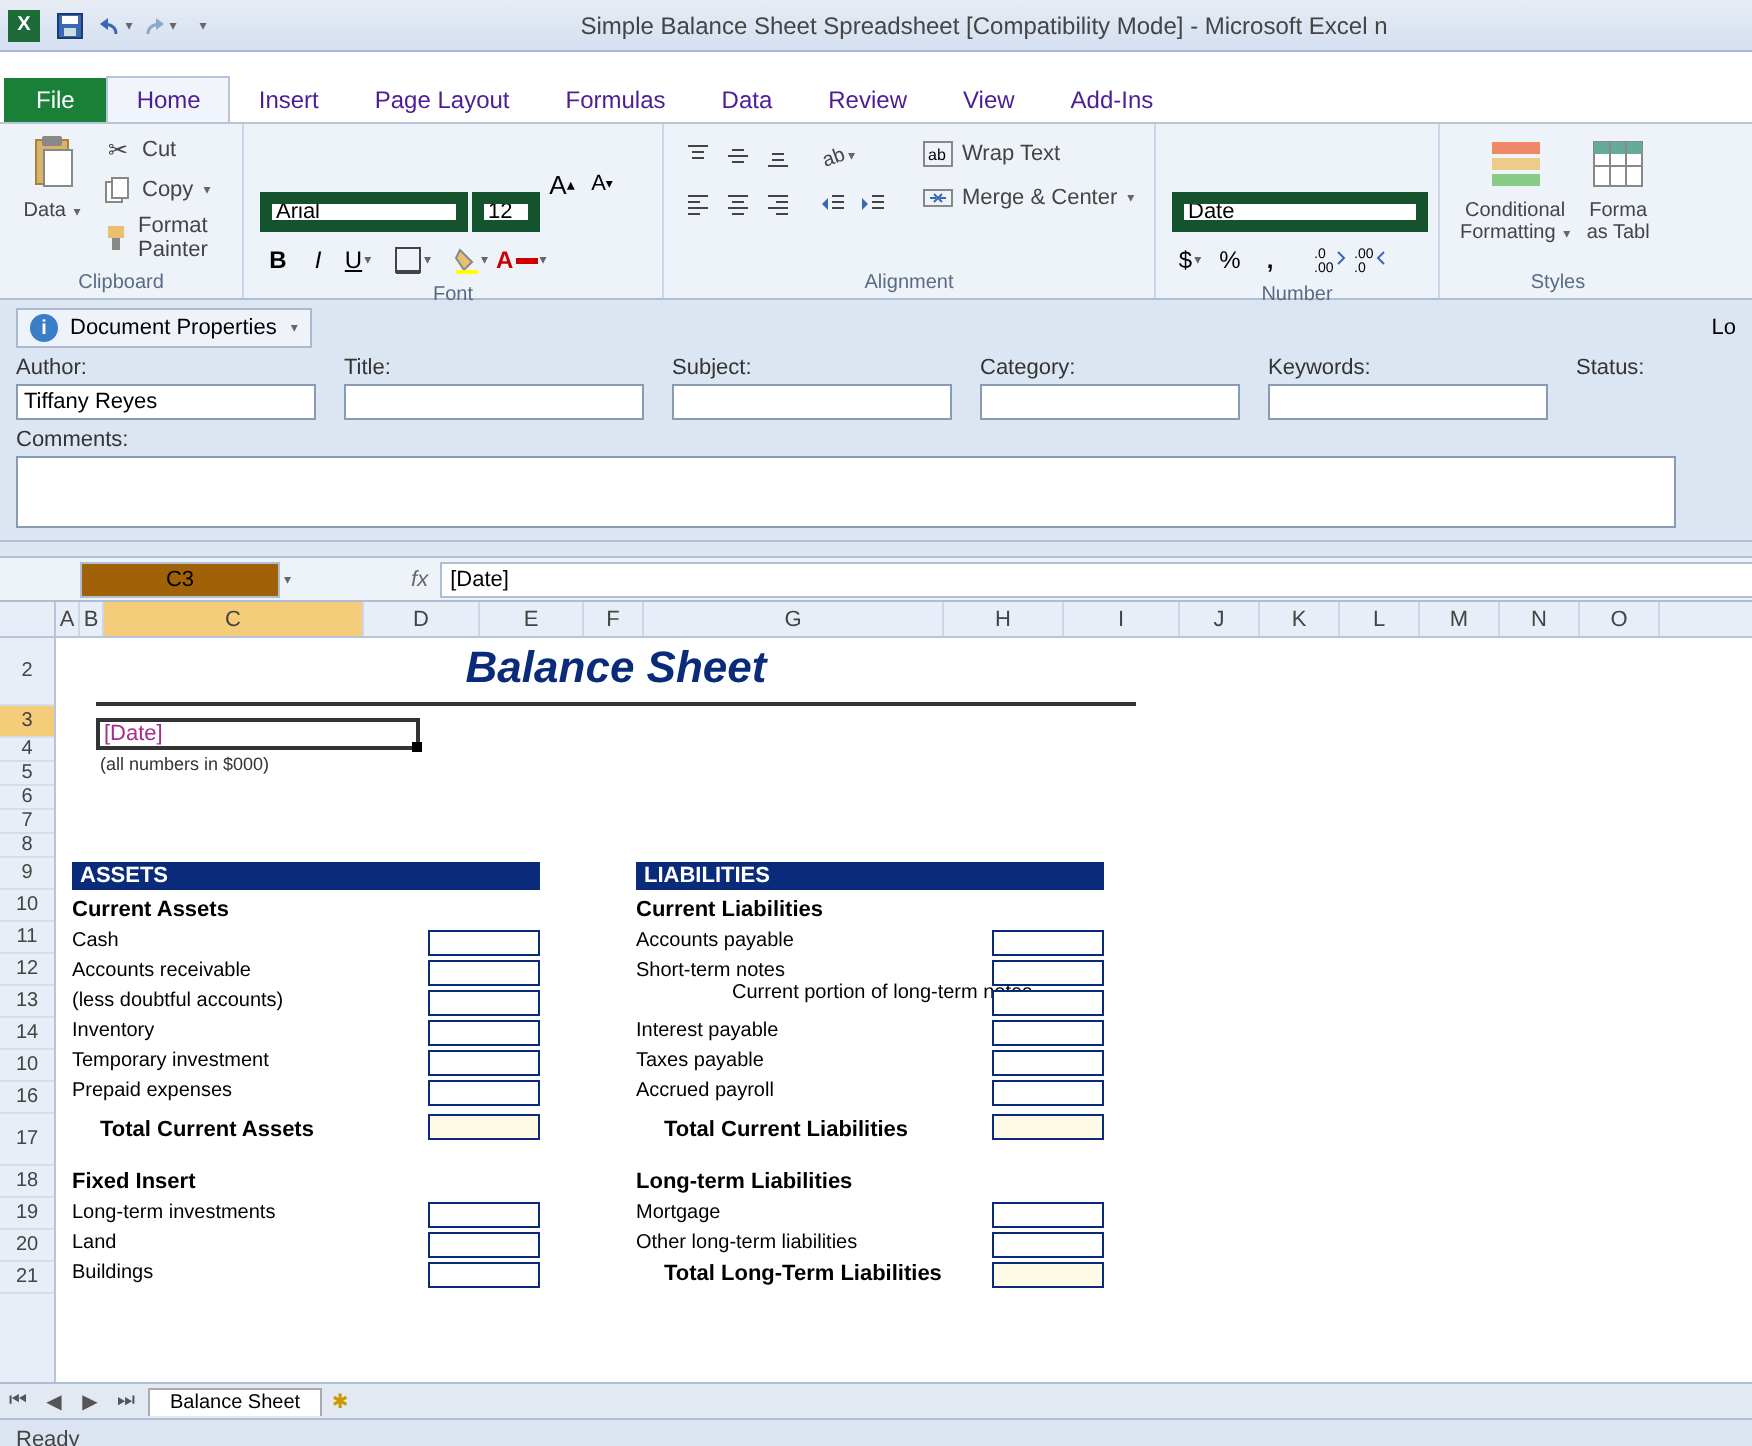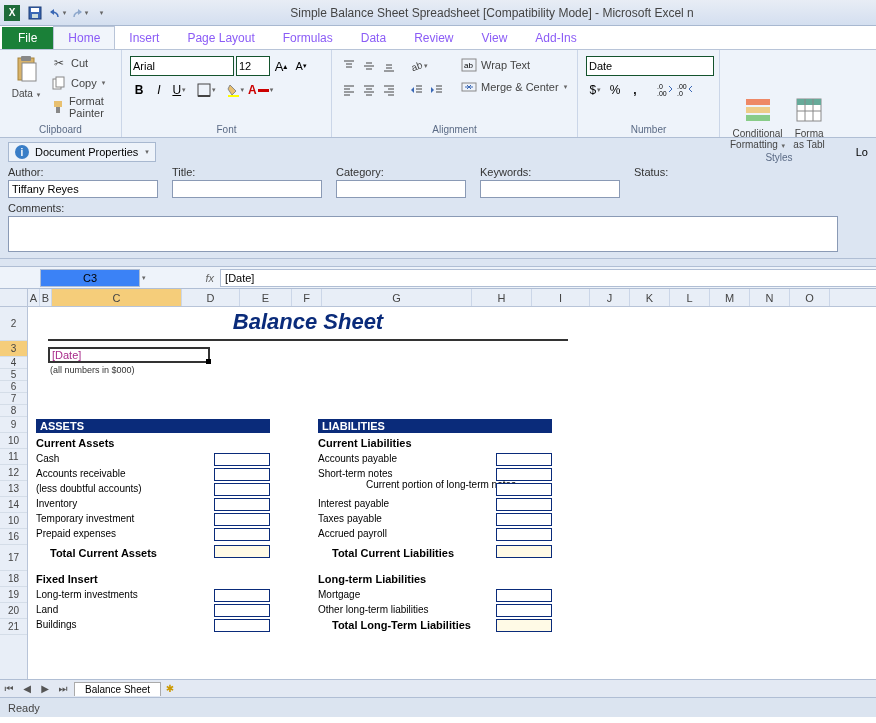--- a/index.html
+++ b/index.html
@@ -5,55 +5,55 @@
 * { box-sizing: border-box; margin: 0; padding: 0; }
 body { font-family: "Segoe UI", Tahoma, sans-serif; font-size: 11px; background: #fff; width: 876px; overflow: hidden; }
 
 
 .titlebar { height: 26px; background: linear-gradient(#e8edf5, #d4dff0); display: flex; align-items: center; padding: 0 4px; border-bottom: 1px solid #a8b8d0; }
 .excel-icon { width: 16px; height: 16px; background: #1e6b3a; color: #fff; display: flex; align-items: center; justify-content: center; font-weight: bold; font-size: 10px; margin-right: 4px; }
 .qat-btn { width: 20px; height: 20px; display: flex; align-items: center; justify-content: center; margin: 0 1px; cursor: pointer; }
 .title-text { flex: 1; text-align: center; font-size: 12px; color: #444; }
 
 
-.ribbon-tabs { height: 24px; background: #fff; display: flex; align-items: flex-end; border-bottom: 1px solid #b8c4d8; }
+.ribbon-tabs { height: 36px; background: #fff; display: flex; align-items: flex-end; border-bottom: 1px solid #b8c4d8; }
 .file-tab { background: #1a8038; color: #fff; padding: 4px 16px; font-size: 12px; margin-left: 2px; cursor: pointer; }
-.rtab { padding: 4px 14px; font-size: 12px; color: #8b5cf6; cursor: pointer; }
+.rtab { padding: 4px 14px; font-size: 12px; color: #4c1d95; cursor: pointer; }
 .rtab.active { background: #f1f5fb; border: 1px solid #b8c4d8; border-bottom: none; }
 
 
 .ribbon { height: 88px; background: #eef3fa; border-bottom: 1px solid #b0bed4; display: flex; }
 .rgroup { border-right: 1px solid #cbd6e8; padding: 2px 6px 0 6px; display: flex; flex-direction: column; position: relative; }
 .rgroup-body { flex: 1; display: flex; align-items: flex-start; }
 .rgroup-label { text-align: center; font-size: 10px; color: #5a6a85; padding-bottom: 2px; }
 .bigbtn { display: flex; flex-direction: column; align-items: center; padding: 2px 4px; cursor: pointer; }
 .bigbtn-icon { width: 32px; height: 32px; display: flex; align-items: center; justify-content: center; }
 .bigbtn-label { font-size: 10px; color: #444; margin-top: 2px; }
 .vstack { display: flex; flex-direction: column; gap: 2px; padding: 2px; }
 .smallbtn { display: flex; align-items: center; gap: 4px; padding: 1px 3px; font-size: 11px; color: #444; cursor: pointer; }
 .icon { width: 16px; height: 16px; display: flex; align-items: center; justify-content: center; font-size: 12px; }
-.font-select { height: 20px; border: 1px solid #14532d; background: #fff; font-size: 11px; padding: 0 2px; }
+.font-select { height: 20px; border: 6px solid #14532d; background: #fff; font-size: 11px; padding: 0 2px; margin-top: 28px; }
 .fbtn { min-width: 18px; height: 20px; border: 1px solid transparent; background: transparent; display: inline-flex; align-items: center; justify-content: center; cursor: pointer; font-size: 12px; }
 .hrow { display: flex; align-items: center; gap: 2px; }
 .dd-caret { font-size: 7px; color: #666; margin-left: 1px; }
 
 
 .docprops { background: #dce5f2; border-bottom: 1px solid #b0bed4; padding: 4px 8px 6px 8px; }
 .docprops-header { display: flex; align-items: center; justify-content: space-between; margin-bottom: 4px; }
 .dp-title { display: flex; align-items: center; gap: 6px; padding: 2px 6px; border: 1px solid #a8b8d0; background: #eef3fa; cursor: pointer; }
 .dp-info { width: 14px; height: 14px; border-radius: 50%; background: #3a7ec7; color: #fff; font-size: 10px; font-weight: bold; display: flex; align-items: center; justify-content: center; }
 .dp-row { display: flex; gap: 14px; margin-bottom: 4px; }
 .dp-field { display: flex; flex-direction: column; gap: 2px; }
 .dp-field label { font-size: 11px; color: #333; }
 .dp-input { border: 1px solid #8a9ab5; background: #fff; height: 18px; padding: 0 3px; font-size: 11px; }
 .dp-textarea { border: 1px solid #8a9ab5; background: #fff; height: 36px; width: 830px; font-size: 11px; padding: 2px; resize: none; }
 
 
 .fbar-row { display: flex; align-items: center; border-bottom: 1px solid #b0bed4; height: 22px; background: #eef3fa; }
-.namebox { width: 100px; border: 1px solid #b0bed4; background: #3b82f6; height: 18px; margin-left: 40px; text-align: center; font-size: 11px; }
+.namebox { width: 100px; border: 1px solid #b0bed4; background: #a16207; height: 18px; margin-left: 40px; text-align: center; font-size: 11px; }
 .fx-label { font-style: italic; color: #666; margin: 0 6px 0 60px; }
 .fbar-input { flex: 1; border: 1px solid #b0bed4; border-right: none; background: #fff; height: 18px; padding: 0 4px; font-size: 11px; }
 
 
 .colhdr-row { display: flex; height: 18px; background: #e8eef7; border-bottom: 1px solid #b8c4d8; }
 .selall { width: 28px; border-right: 1px solid #b8c4d8; background: #e8eef7; }
 .colhdr { border-right: 1px solid #cbd6e8; text-align: center; font-size: 11px; color: #444; line-height: 18px; background: #e8eef7; }
 
 
 .grid { display: flex; }
@@ -343,21 +343,21 @@
               <text x="0" y="6" font-size="7">.00</text>
               <text x="0" y="13" font-size="7">.0</text>
               <path d="M15 3 L12 6 L15 9" fill="none" stroke="#3a68b5"></path>
             </svg>
           </div>
       </div>
     </div>
     <div class="rgroup-label">Number</div>
   </div>
 
-  <div class="rgroup" style="width:118px;border-right:none;margin-top:40px;">
+  <div class="rgroup" style="width:118px;border-right:none;">
     <div class="rgroup-body">
       <div class="bigbtn">
         <div class="bigbtn-icon">
             <svg width="28" height="26">
               <rect x="2" y="2" width="24" height="6" fill="#e86"></rect>
               <rect x="2" y="10" width="24" height="6" fill="#ec8"></rect>
               <rect x="2" y="18" width="24" height="6" fill="#8c8"></rect>
             </svg>
           </div>
         <div class="bigbtn-label" style="text-align:center;line-height:1.1;"><span>Conditional</span><br><span>Formatting</span> <span class="dd-caret">▾</span></div>
@@ -389,20 +389,24 @@
     <span>Lo</span>
   </div>
   <div class="dp-row">
     <div class="dp-field">
         <label>Author:</label>
         <input class="dp-input" style="width: 150px;" value="Tiffany Reyes">
       </div>
     <div class="dp-field">
         <label>Title:</label>
         <input class="dp-input" style="width: 150px;" value="">
+      </div>
+    <div class="dp-field">
+        <label>Subject:</label>
+        <input class="dp-input" style="width: 140px;" value="">
       </div>
     <div class="dp-field">
         <label>Category:</label>
         <input class="dp-input" style="width: 130px;" value="">
       </div>
     <div class="dp-field">
         <label>Keywords:</label>
         <input class="dp-input" style="width: 140px;" value="">
       </div>
     <div class="dp-field">

